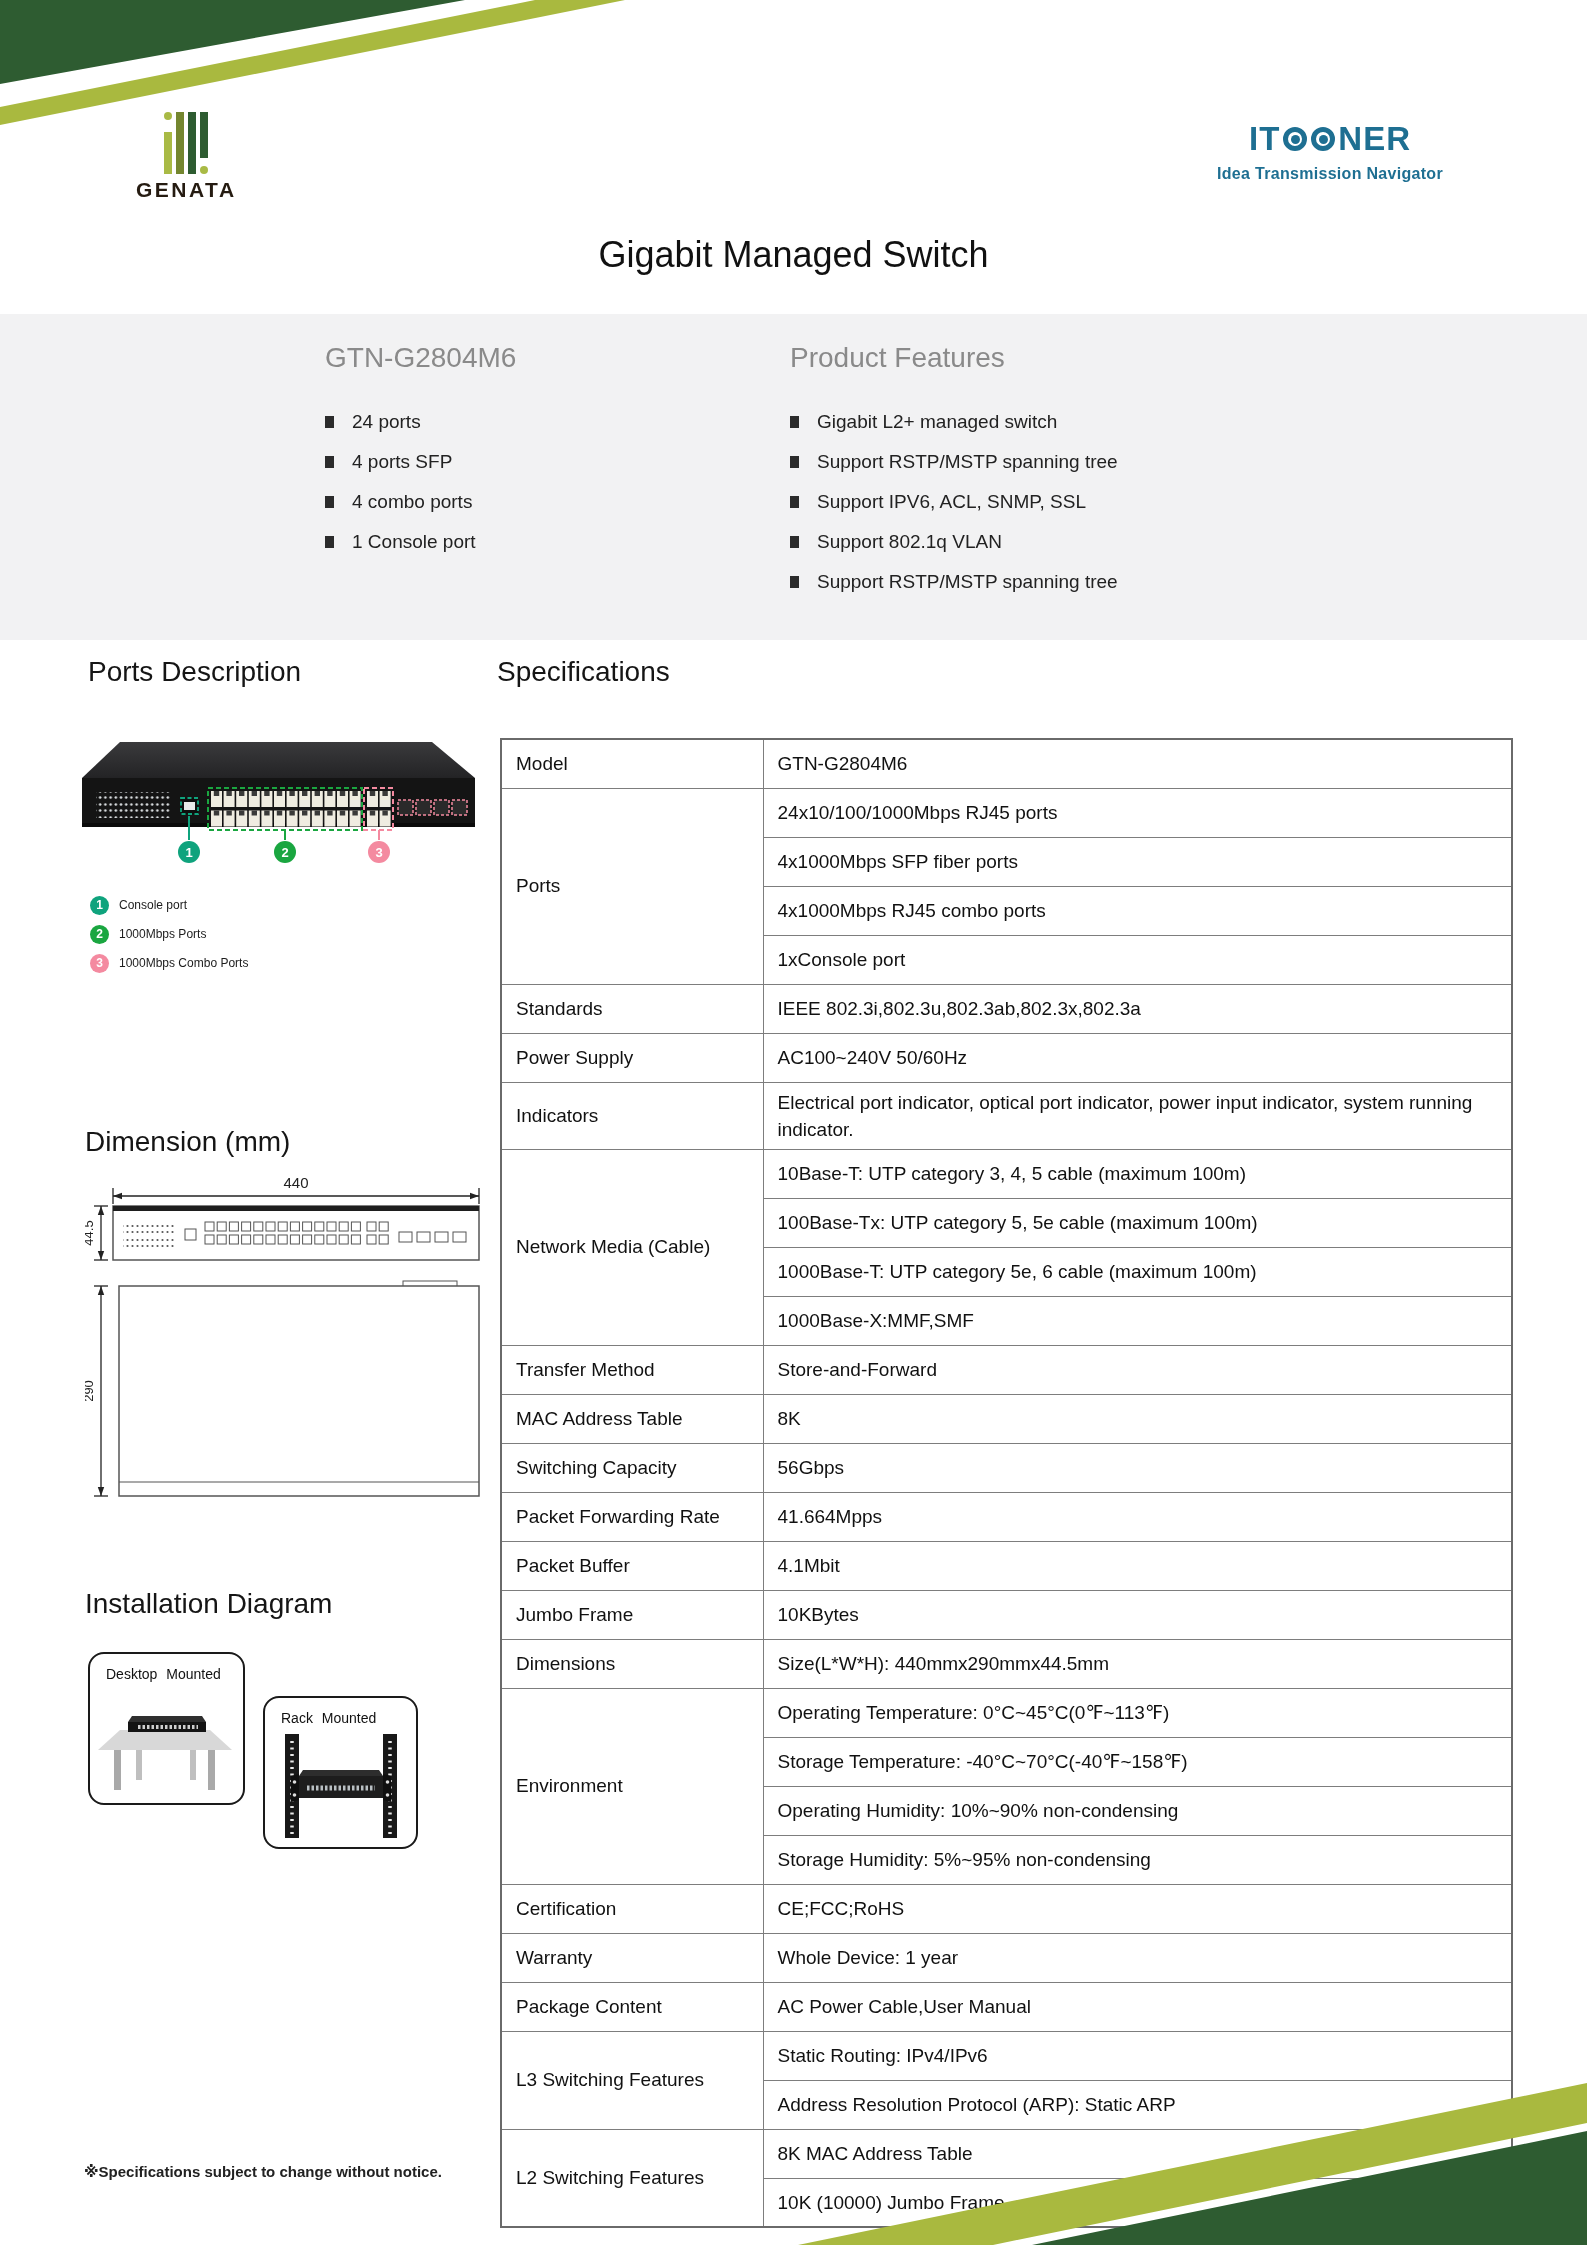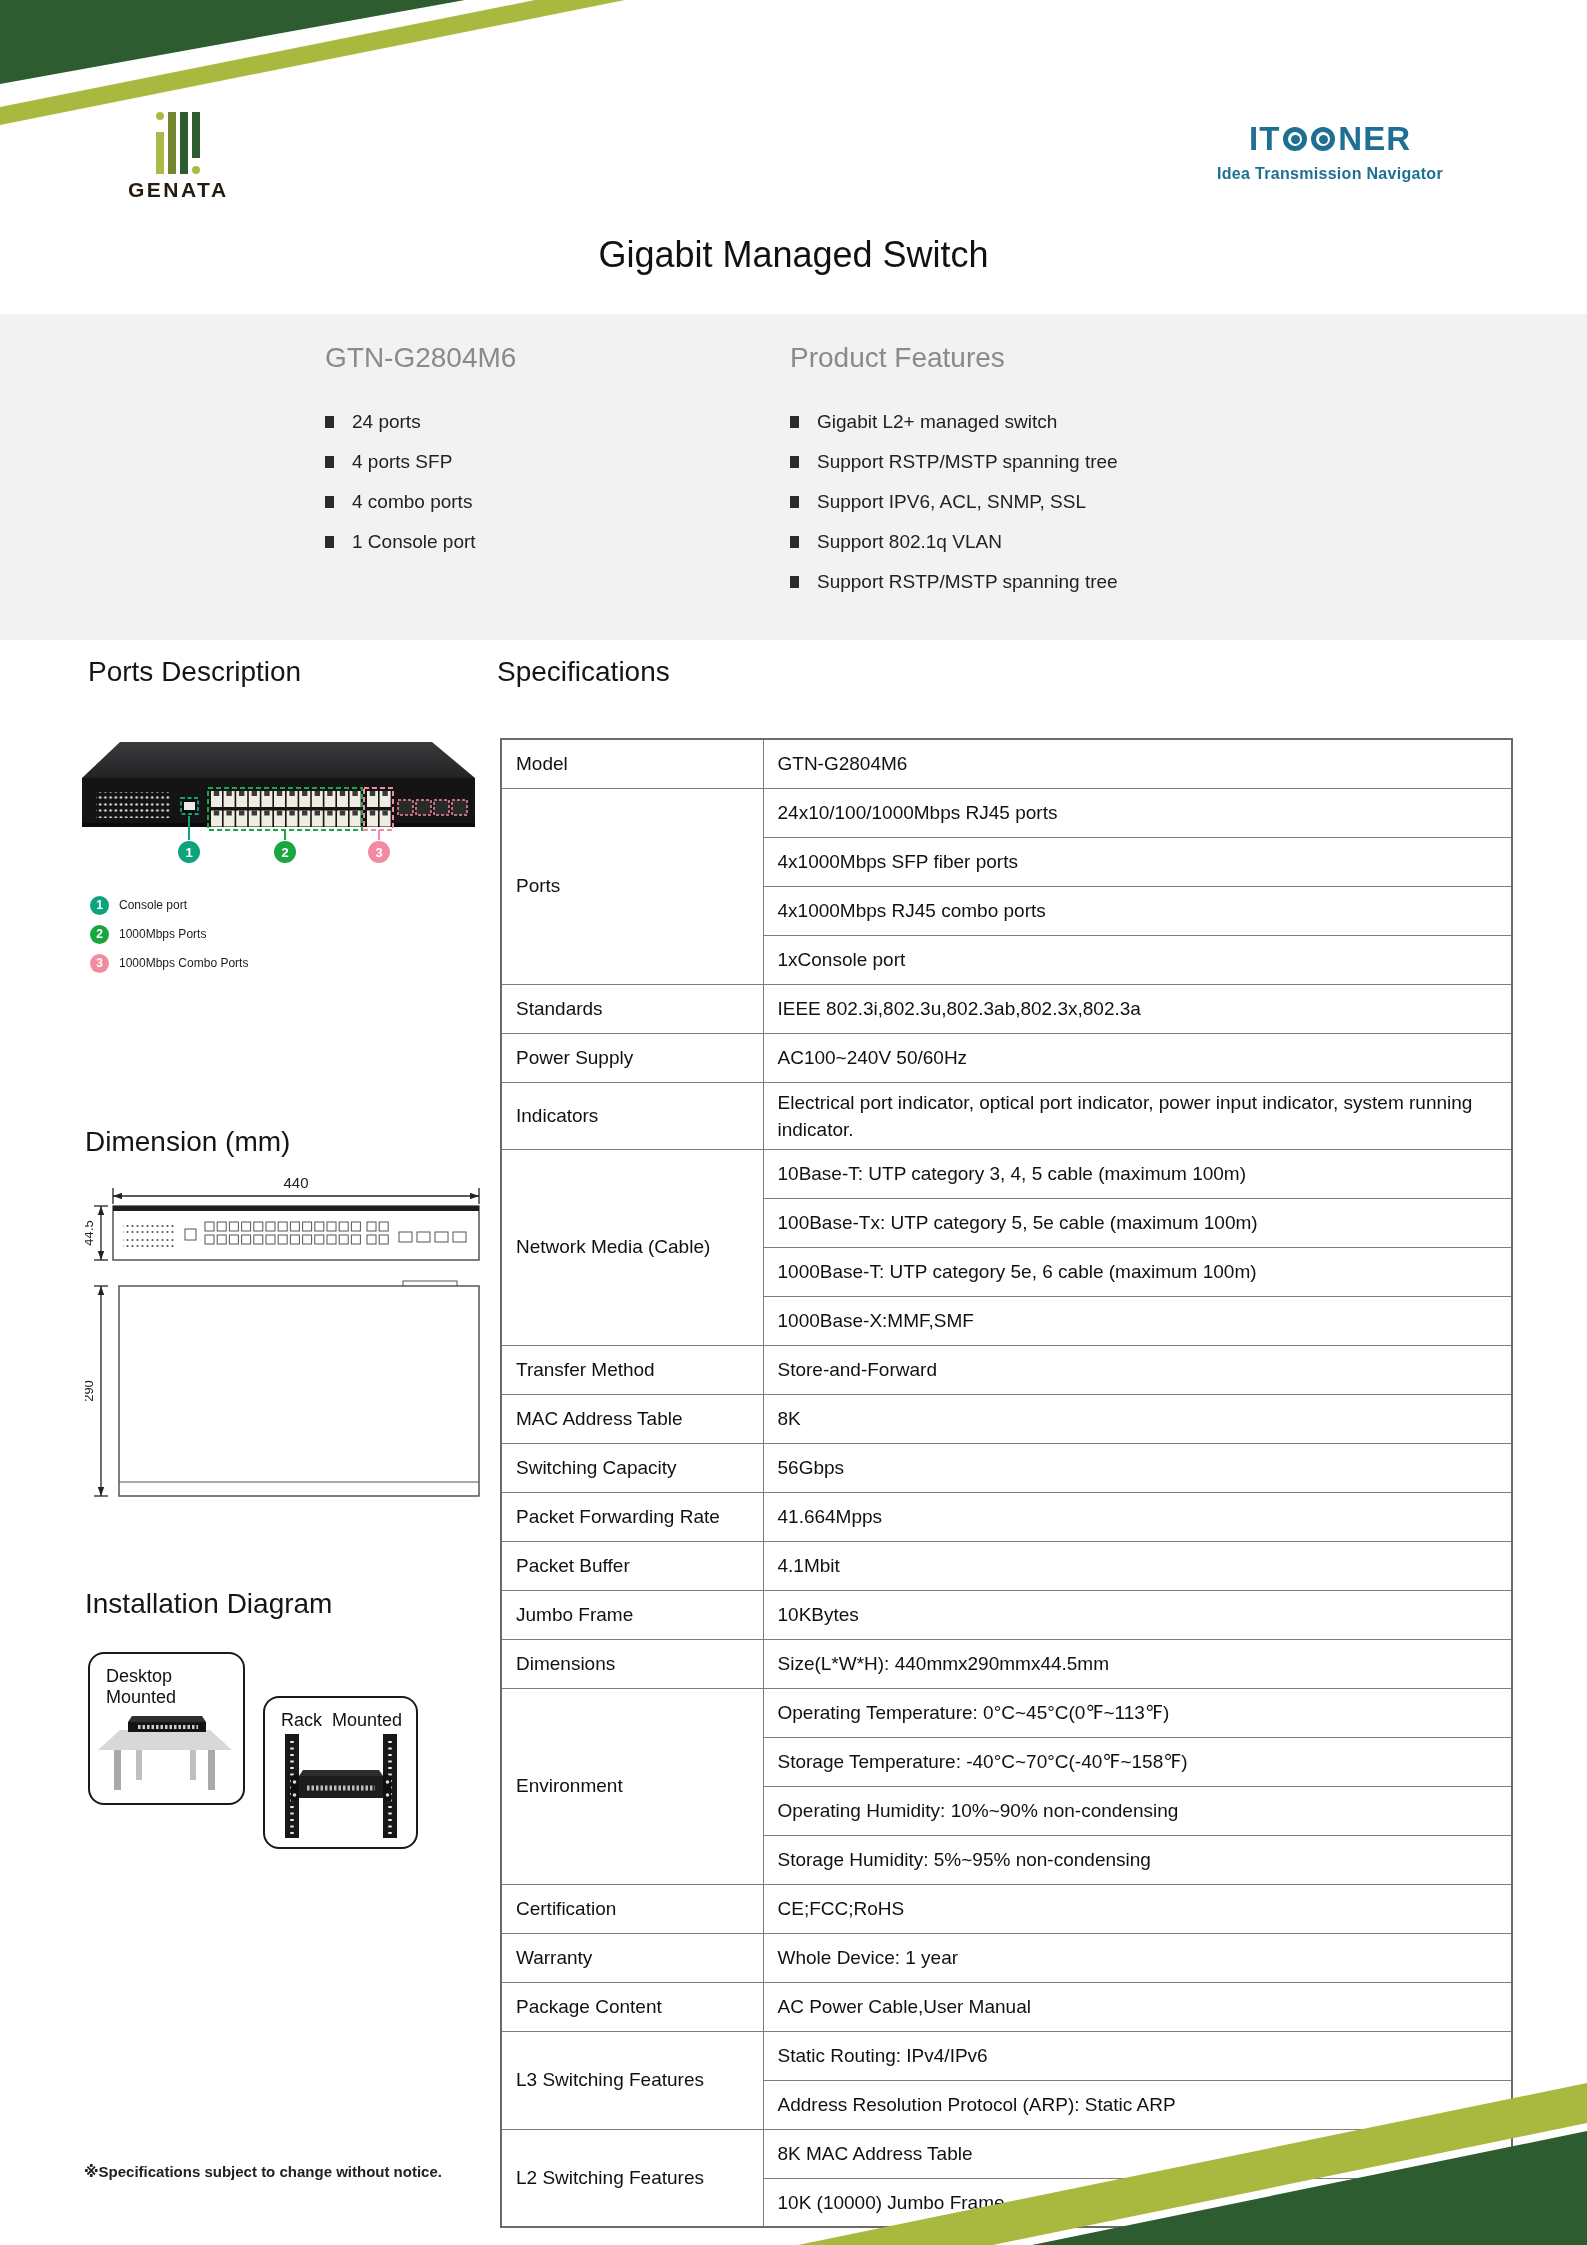--- a/index.html
+++ b/index.html
@@ -5,21 +5,21 @@
   * { margin:0; padding:0; box-sizing:border-box; }
   html,body { background:#ffffff; }
   body { font-family:"Liberation Sans","DejaVu Sans",sans-serif; color:#1a1a1a; }
   .page { position:relative; width:1587px; height:2245px; background:#fff; overflow:hidden; margin:0 auto; }
   .abs { position:absolute; }
 
   
   .deco { position:absolute; left:0; pointer-events:none; }
 
   
-  .genata { left:128px; top:112px; width:100px; text-align:right; }
+  .genata { left:136px; top:112px; width:100px; text-align:right; }
   .genata-icon { display:flex; justify-content:center; align-items:flex-start; gap:4px; height:62px; }
   .gcol { display:flex; flex-direction:column; align-items:center; }
   .gdot { width:8px; height:8px; border-radius:50%; }
   .gbar { width:8px; }
   .genata-text { margin-top:4px; font-size:21px; font-weight:700; letter-spacing:2.5px; color:#251b11; }
 
   .itooner { left:1170px; top:120px; width:320px; text-align:center; }
   .itooner-row { display:flex; justify-content:center; align-items:center; gap:2px; }
   .itooner-word { font-size:33px; font-weight:700; color:#1e6f92; letter-spacing:1px; }
   .eye { width:24px; height:24px; border:5px solid #1e6f92; border-radius:50%; display:flex; align-items:center; justify-content:center; margin:0 1px; }
@@ -47,21 +47,21 @@
 
   
   .spec-table-wrap { left:500px; top:738px; width:1013px; }
   table.spec { width:100%; border-collapse:collapse; border:2px solid #6a6a6a; }
   table.spec td { border:1.5px solid #7d7d7d; font-size:19px; color:#111; padding:6px 14px; height:49px; }
   td.spec-label { width:262px; }
   td.spec-value { line-height:27px; }
 
   
   .inst-box { position:absolute; width:157px; height:153px; border:2px solid #1a1a1a; border-radius:16px; background:#fff; }
-  .inst-label { position:absolute; top:12px; left:16px; font-size:18px; color:#111; word-spacing:5px; }
+  .inst-label { position:absolute; top:12px; left:16px; font-size:14px; color:#111; word-spacing:5px; }
 
   .footer-note { left:84px; top:2163px; font-size:15px; color:#222;font-weight:bold; }
 </style>
 </head>
 <body>
 
 <div class="page">
 
   <svg class="deco" style="top:0;" width="1587" height="160" viewBox="0 0 1587 160">
     <polygon points="0,0 465,0 0,84" fill="#2e5c31"></polygon>

